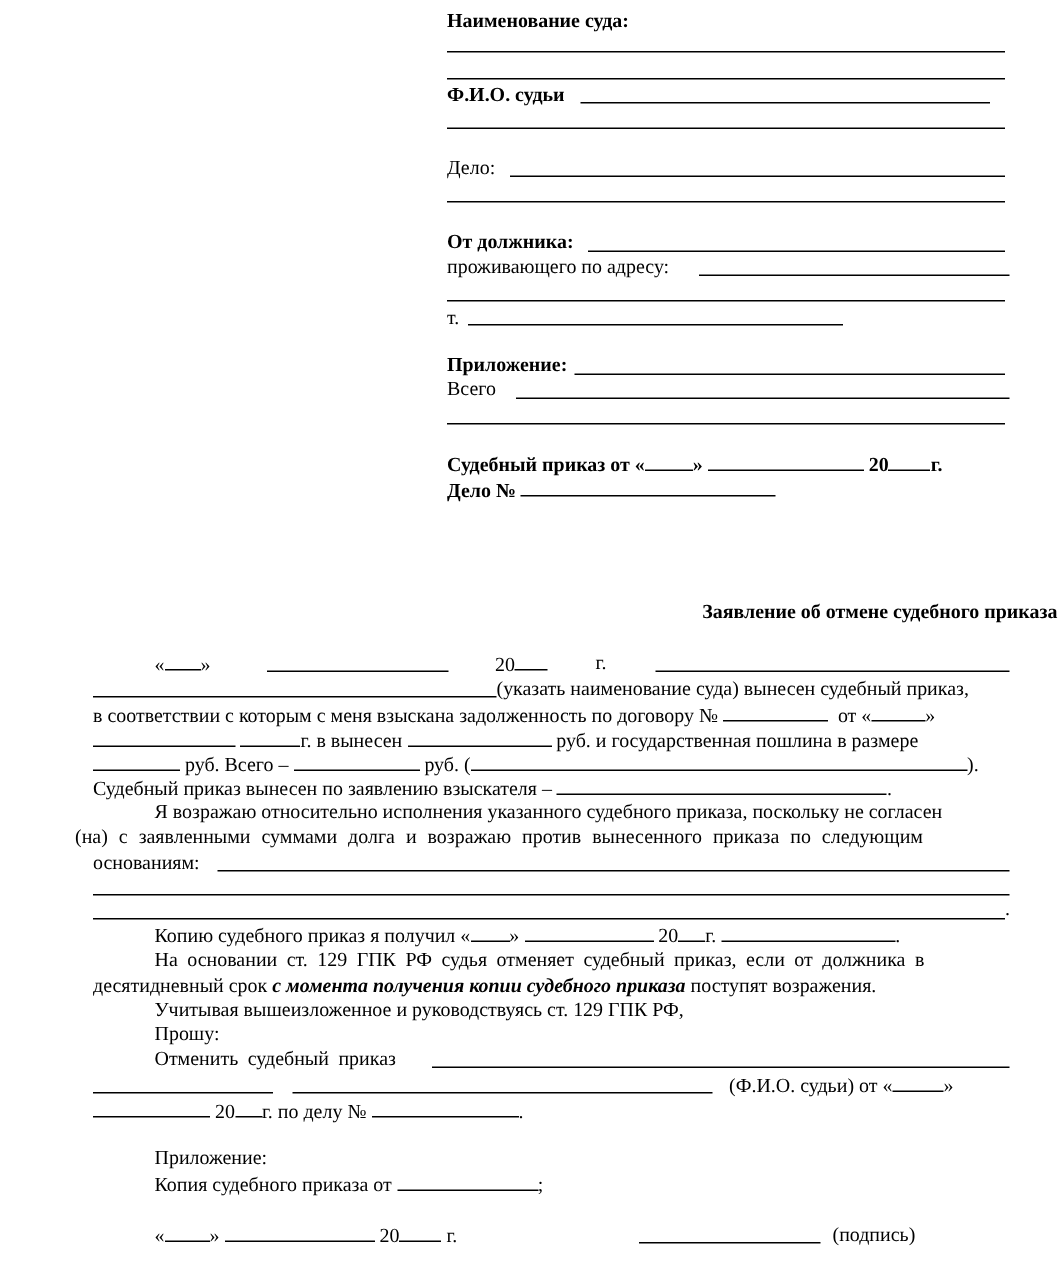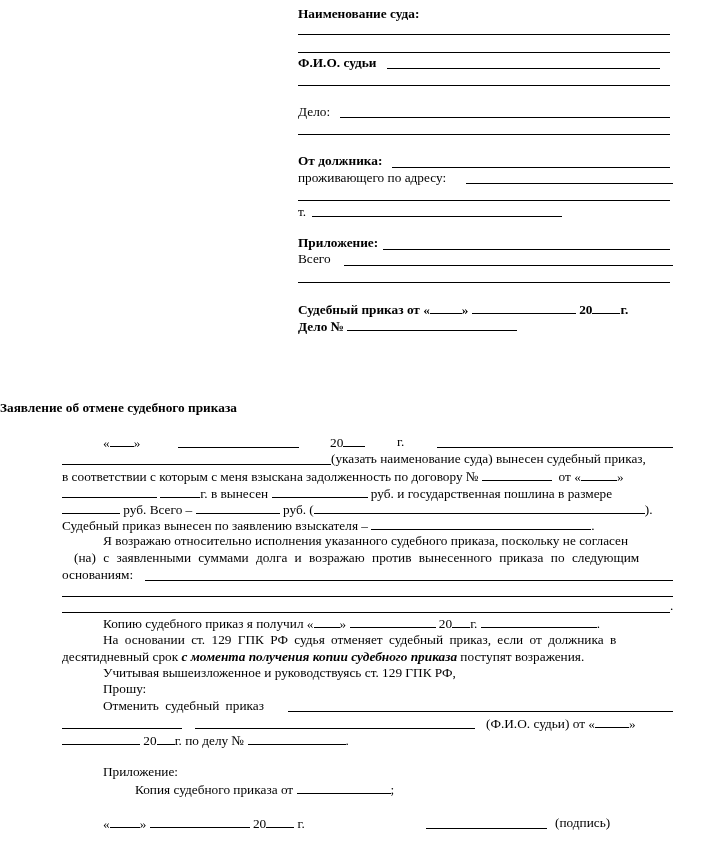--- a/index.html
+++ b/index.html
@@ -45,21 +45,21 @@
     <span>Судебный приказ от «</span><span class="u" style="width:32px;"></span><span>»</span>
     <span class="u" style="width:104px;"></span>
     <span>20</span><span class="u" style="width:28px;"></span><span>г.</span>
   </div>
   <div class="abs b" style="left:298px;top:318px;">
     <span>Дело №</span>
     <span class="u" style="width:170px;"></span>
   </div>
 </div>
 
-<div class="abs b" style="left:0;width:705px;text-align:left;top:400px;">Заявление об отмене судебного приказа</div>
+<div class="abs b" style="left:0;width:705px;text-align:right;top:400px;">Заявление об отмене судебного приказа</div>
 
 <div>
 
   <div class="abs" style="left:103px;top:434px;"><span>«</span><span class="u" style="width:24px;"></span><span>»</span></div>
   <div class="ln" style="left:178px;top:447px;width:121px;"></div>
   <div class="abs" style="left:330px;top:434px;"><span>20</span><span class="u" style="width:22px;"></span></div>
   <div class="abs" style="left:397px;top:434px;">г.</div>
   <div class="ln" style="left:437px;top:447px;width:236px;"></div>
 
   <div class="ln" style="left:62px;top:464px;width:269px;"></div>
@@ -84,21 +84,21 @@
     <span class="u" style="width:84px;"></span>
     <span>руб. (</span><span class="u" style="width:331px;"></span><span>).</span>
   </div>
 
   <div class="abs" style="left:62px;top:517px;">
     <span>Судебный приказ вынесен по заявлению взыскателя –</span>
     <span class="u" style="width:220px;"></span><span>.</span>
   </div>
 
   <div class="abs" style="left:103px;top:533px;">Я возражаю относительно исполнения указанного судебного приказа, поскольку не согласен</div>
-  <div class="abs" style="left:74px;top:550px;word-spacing:4px;">(на) с заявленными суммами долга и возражаю против вынесенного приказа по следующим</div>
+  <div class="abs" style="left:50px;top:550px;word-spacing:4px;">(на) с заявленными суммами долга и возражаю против вынесенного приказа по следующим</div>
   <div class="abs" style="left:62px;top:567px;">основаниям:</div>
   <div class="ln" style="left:145px;top:580px;width:528px;"></div>
   <div class="ln" style="left:62px;top:596px;width:611px;"></div>
   <div class="ln" style="left:62px;top:612px;width:608px;"></div>
   <div class="abs" style="left:670px;top:598px;">.</div>
 
   <div class="abs" style="left:103px;top:615px;">
     <span>Копию судебного приказ я получил «</span><span class="u" style="width:26px;"></span><span>»</span>
     <span class="u" style="width:86px;"></span>
     <span>20</span><span class="u" style="width:18px;"></span><span>г.</span>
@@ -119,21 +119,21 @@
 
   <div class="abs" style="left:62px;top:732px;">
     <span class="u" style="width:78px;"></span>
     <span>20</span><span class="u" style="width:18px;"></span><span>г. по делу №</span>
     <span class="u" style="width:98px;"></span><span>.</span>
   </div>
 </div>
 
 <div>
   <div class="abs" style="left:103px;top:764px;">Приложение:</div>
-  <div class="abs" style="left:103px;top:781px;margin-left:32px;">
+  <div class="abs" style="left:103px;top:781px;">
     <span>Копия судебного приказа от</span>
     <span class="u" style="width:94px;"></span><span>;</span>
   </div>
 </div>
 
 <div>
   <div class="abs" style="left:103px;top:815px;">
     <span>«</span><span class="u" style="width:30px;"></span><span>»</span>
     <span class="u" style="width:100px;"></span>
     <span>20</span><span class="u" style="width:28px;"></span>

